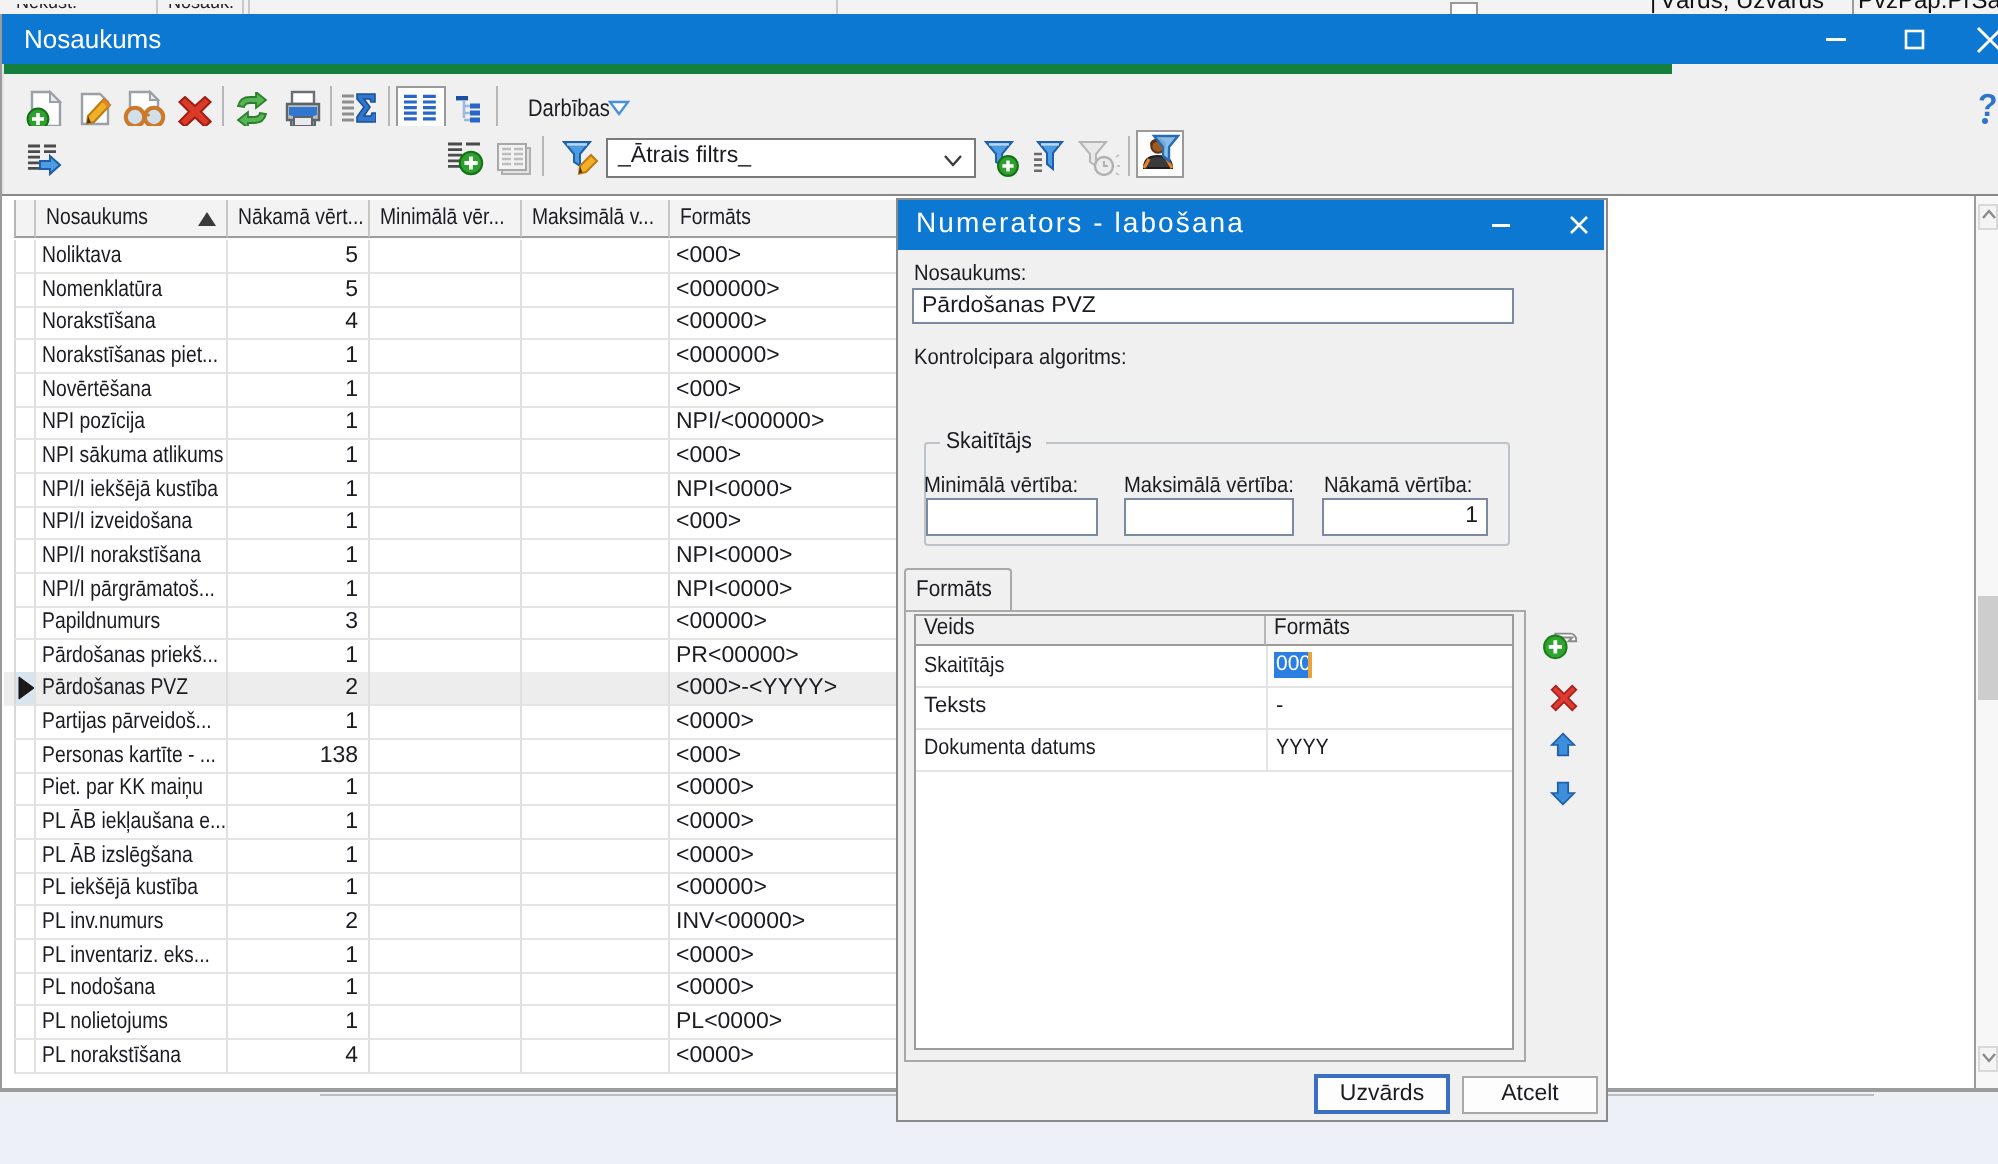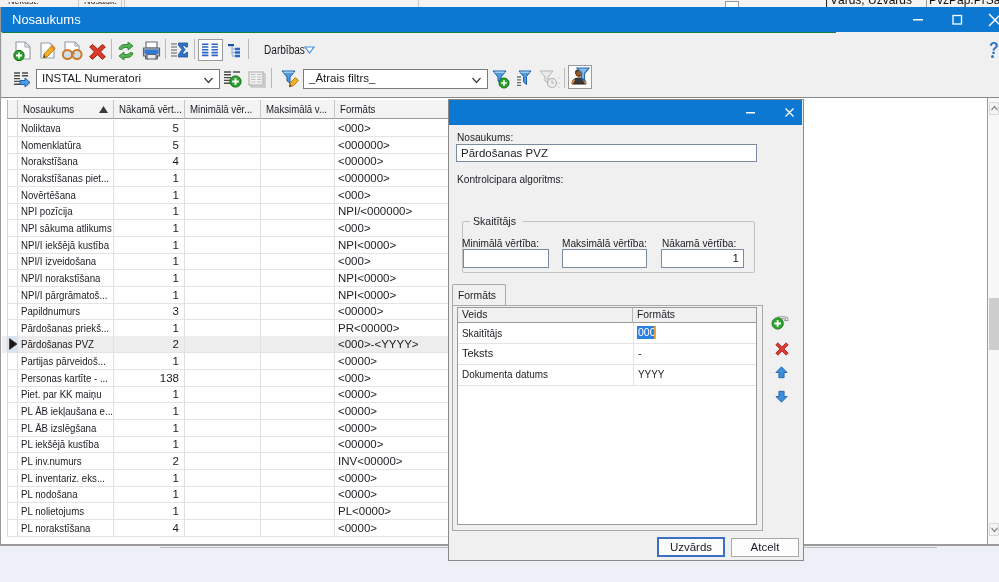--- a/index.html
+++ b/index.html
@@ -11,21 +11,21 @@
 .st92 { display:inline-block; transform:scaleX(0.92); transform-origin:0 50%; white-space:nowrap; }
 .txt { font-size:11px; color:#1b1b22; white-space:nowrap; }
 
 #topsliver { left:0; top:0; width:999px; height:7px; background:#f0f0f0; overflow:hidden; }
 #botstrip { left:0; top:547px; width:999px; height:35px; background:#edf0f6; }
 
 #mainwin { left:0; top:7px; width:999px; height:539px; background:#f0f0f0; border-left:1px solid #9a9a9a; border-bottom:2px solid #9b9b9b; box-shadow:inset 1px 0 0 #e3e3e3; }
 #titlebar { left:0; top:0; width:999px; height:25px; background:#0d78d1; }
 #titlebar .cap { position:absolute; left:11px; top:5px; color:#fff; font-size:13px; }
 
-#tb1 { left:1px; top:25px; width:834px; height:31px; background:#f0f0f0; border-top:1px solid #15803d; }
+#tb1 { left:1px; top:25px; width:834px; height:31px; background:#f0f0f0; border-top:5px solid #15803d; }
 #tb2 { left:1px; top:56px; width:998px; height:33px; background:#f0f0f0; }
 .vsep { position:absolute; top:6px; width:1px; height:20px; background:#b8b8b8; }
 .combo { position:absolute; background:#fff; border:1px solid #7a7a7a; font-size:11.5px; color:#1b1b22; }
 .combo .cartxt { position:absolute; left:5px; top:2px; }
 
 #gridarea { left:0; top:90px; width:999px; height:447px; background:#fff; border-top:1px solid #898989; }
 #grid { left:1px; top:0px; width:985px; height:446px; background:#fff; }
 .hcell { position:absolute; top:2px; height:19px; background:#f3f3f3; border-right:1px solid #c6c6c6; border-bottom:1px solid #9b9b9b; font-size:11.5px; color:#1b1b22; line-height:18px; padding-left:5px; white-space:nowrap; overflow:hidden; }
 .row { position:absolute; left:0; width:668px; height:17px; }
 .row.sel { background:#ededed; }
@@ -168,26 +168,20 @@
     </svg>
   </div>
   <div id="tb2" class="abs">
 
     <svg class="abs" style="left:11px;top:9px;" width="18" height="16" viewBox="0 0 18 16">
       <g stroke="#4b4b4b" stroke-width="1.4">
           <path d="M1 1 h6 M9 1 h6 M1 3.8 h6 M9 3.8 h6 M1 6.6 h6 M1 9.4 h6 M1 12.2 h6"></path>
         </g>
       <path d="M7 8.5 h5 v-2.5 l5 4.5 l-5 4.5 v-2.5 h-5 z" fill="#4d9be0" stroke="#1d5fa8" stroke-width="1"></path>
     </svg>
-    <div class="combo" style="left:34px;top:6px;width:184px;height:20px;">
-      <span class="cartxt">INSTAL Numeratori</span>
-      <svg class="abs" style="right:6px;top:7px;" width="9" height="7">
-          <path d="M0.5 1 L4.5 5.5 L8.5 1" stroke="#3b3b3b" stroke-width="1.2" fill="none"></path>
-        </svg>
-    </div>
 
     <svg class="abs" style="left:221px;top:8px;" width="19" height="17" viewBox="0 0 19 17">
       <g stroke="#4b4b4b" stroke-width="1.4">
           <path d="M1 1 h7 M10 1 h7 M1 3.8 h7 M1 6.6 h7 M1 9.4 h7 M1 12.2 h7"></path>
         </g>
       <circle cx="12.5" cy="10.5" r="5.6" fill="#2ea02e" stroke="#157015" stroke-width="1"></circle>
       <path d="M12.5 7.2 v6.6 M9.2 10.5 h6.6" stroke="#fff" stroke-width="1.9"></path>
     </svg>
 
     <svg class="abs" style="left:246px;top:8px;" width="19" height="17" viewBox="0 0 19 17">
@@ -466,20 +460,21 @@
       <div id="sthumb"></div>
       <div class="sbtn" style="top:425px;"><svg width="9" height="9">
             <path d="M1.5 3 L4.5 6.5 L7.5 3" stroke="#8a8a8a" stroke-width="1.2" fill="none"></path>
           </svg></div>
     </div>
   </div>
 </div>
 
 <div id="dlg" class="abs">
   <div id="dlgtitle">
+      <span class="cap">Numerators - labošana</span>
     <svg class="abs" style="left:290px;top:0;" width="28" height="25">
         <rect x="7" y="12" width="9" height="1.5" fill="#fff"></rect>
       </svg>
     <svg class="abs" style="left:327px;top:0;" width="28" height="25">
         <path d="M9.5 8.5 L17.5 16.5 M17.5 8.5 L9.5 16.5" stroke="#fff" stroke-width="1.3"></path>
       </svg>
   </div>
   <div class="lbl" style="left:8px;top:31px;"><span class="st92">Nosaukums:</span></div>
   <div class="input" style="left:7px;top:44px;width:301px;height:18px;line-height:16px;padding-left:4px;">Pārdošanas PVZ</div>
   <div class="lbl" style="left:8px;top:73px;"><span class="st92">Kontrolcipara algoritms:</span></div>

